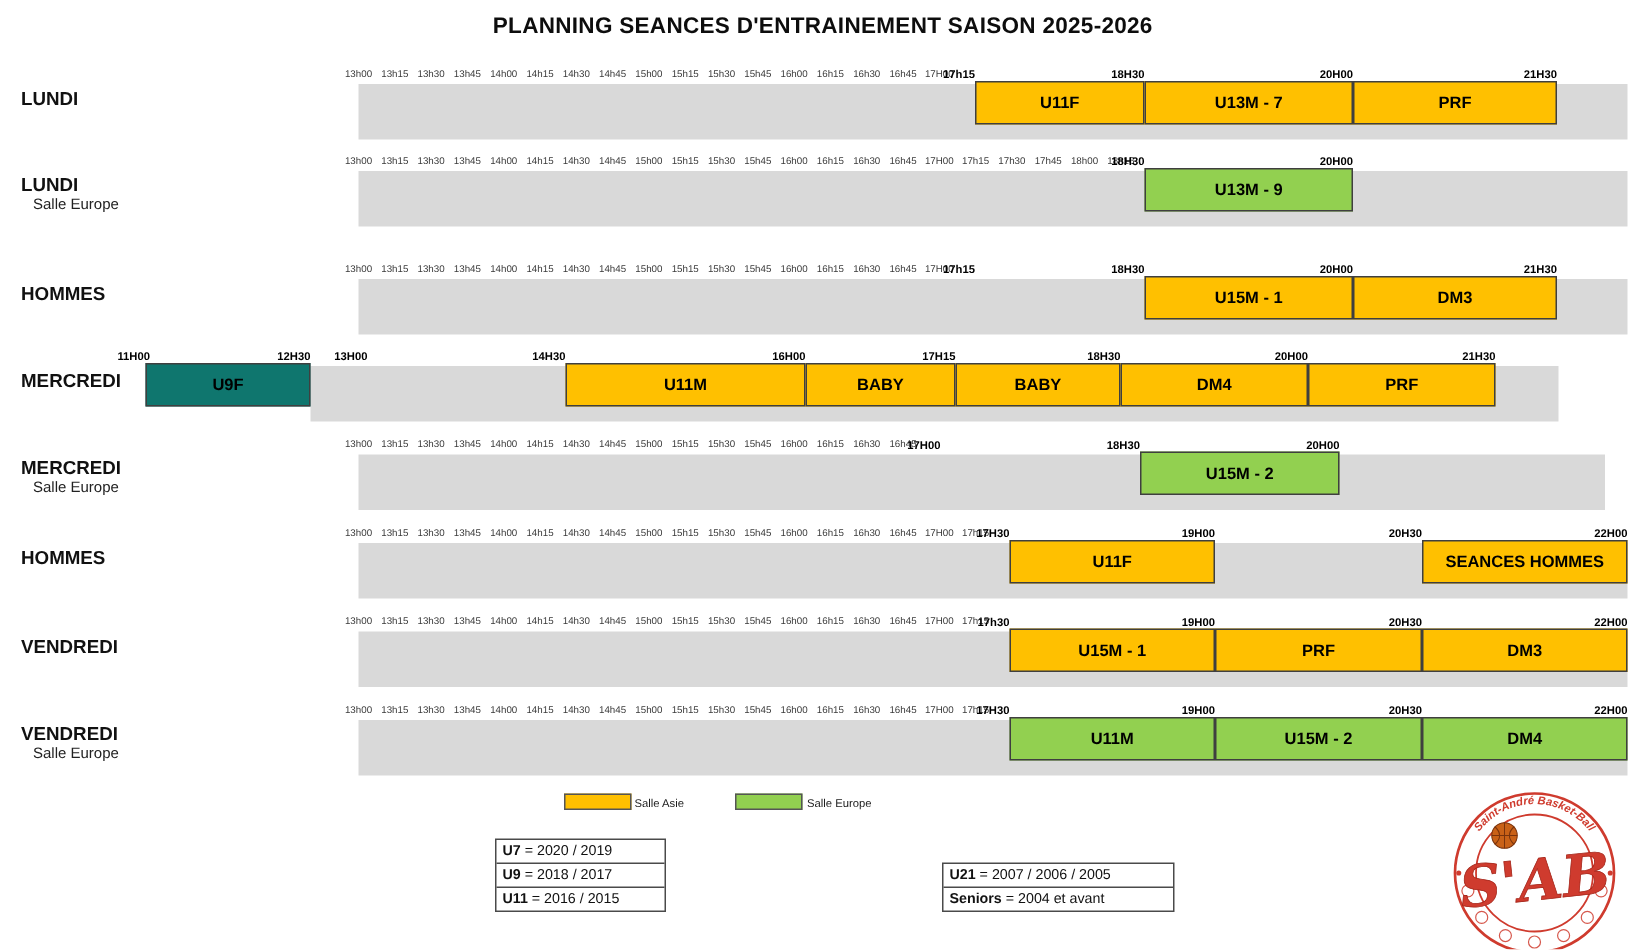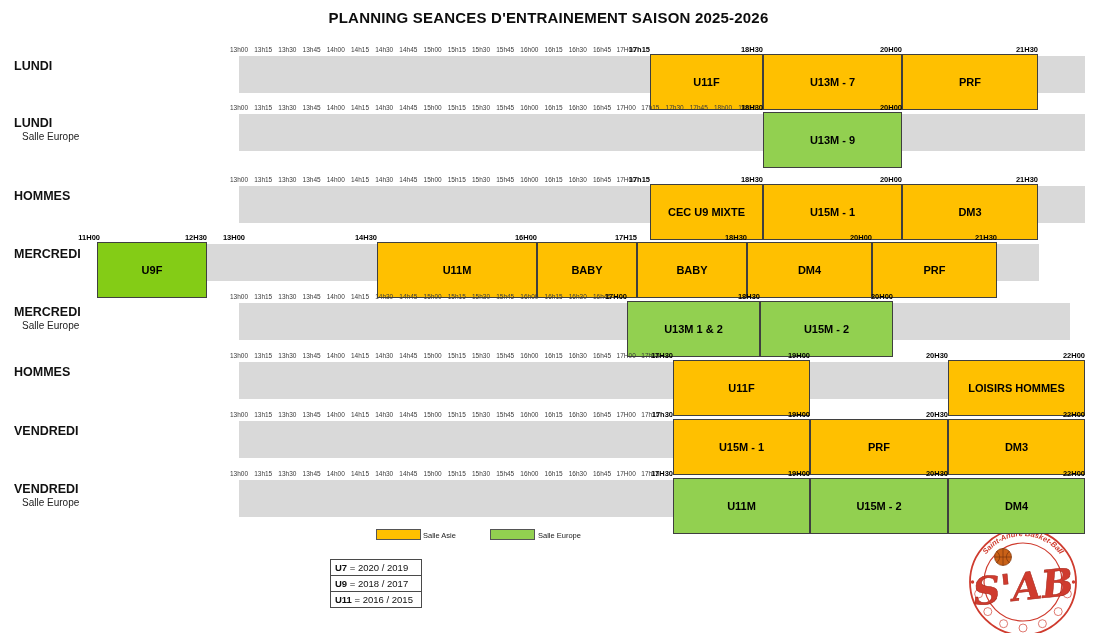--- a/index.html
+++ b/index.html
@@ -8,21 +8,21 @@
     font-family:"Liberation Sans", sans-serif; overflow:hidden; color:#111;
   }
   .title {
     position:absolute; top:9px; left:0; width:100%; text-align:center;
     font-size:15px; font-weight:bold; letter-spacing:0.2px; color:#0d0d0d;
   }
   .row-label { position:absolute; font-size:12.5px; font-weight:bold; white-space:nowrap; }
   .venue-label { position:absolute; font-size:10px; color:#222; white-space:nowrap; }
   .track { position:absolute; height:37px; }
   .block {
-    position:absolute; height:56px; border:1px solid #3F3F3F; box-sizing:border-box;
+    position:absolute; height:29px; border:1px solid #3F3F3F; box-sizing:border-box;
     display:flex; align-items:center; justify-content:center;
     font-size:11px; font-weight:bold; color:#000; text-align:center; white-space:nowrap;
   }
   .tick { position:absolute; font-size:6.5px; color:#3a3a3a; transform:translateX(-50%); white-space:nowrap; }
   .btime { position:absolute; font-size:7.5px; font-weight:bold; color:#000; transform:translateX(-100%); white-space:nowrap; }
   .legend-swatch { position:absolute; width:45px; height:11px; border:1px solid #555; box-sizing:border-box; }
   .legend-label { position:absolute; font-size:7.5px; color:#1a1a1a; white-space:nowrap; }
   .age-table { position:absolute; border:1px solid #4a4a4a; background:#fff; box-sizing:border-box; }
   .age-row { height:15px; line-height:15px; padding:0 4px; font-size:9.5px; border-top:1px solid #4a4a4a; white-space:nowrap; }
   .age-row:first-child { border-top:none; }
@@ -140,35 +140,34 @@
     <span class="tick" style="left: 505.2px; top: 176px;">15h45</span>
     <span class="tick" style="left: 529.4px; top: 176px;">16h00</span>
     <span class="tick" style="left: 553.6px; top: 176px;">16h15</span>
     <span class="tick" style="left: 577.8px; top: 176px;">16h30</span>
     <span class="tick" style="left: 602px; top: 176px;">16h45</span>
     <span class="tick" style="left: 626.2px; top: 176px;">17H00</span>
     <span class="btime" style="left: 650px; top: 175px;">17h15</span>
     <span class="btime" style="left: 763px; top: 175px;">18H30</span>
     <span class="btime" style="left: 902px; top: 175px;">20H00</span>
     <span class="btime" style="left: 1038px; top: 175px;">21H30</span>
-    <div class="block" style="left: 650px; width: 113px; top: 184px; background: rgb(255, 192, 0); border-color: rgb(63, 63, 63);">CEC U9 MIXTE</div>
     <div class="block" style="left: 763px; width: 139px; top: 184px; background: rgb(255, 192, 0); border-color: rgb(63, 63, 63);">U15M - 1</div>
     <div class="block" style="left: 902px; width: 136px; top: 184px; background: rgb(255, 192, 0); border-color: rgb(63, 63, 63);">DM3</div>
     <div class="row-label" style="left: 14px; top: 247px;">MERCREDI</div>
     <div class="track" style="left: 207px; width: 832px; top: 244px; background: rgb(217, 217, 217);"></div>
     <span class="btime" style="left: 100px; top: 233px;">11H00</span>
     <span class="btime" style="left: 207px; top: 233px;">12H30</span>
     <span class="btime" style="left: 245px; top: 233px;">13H00</span>
     <span class="btime" style="left: 377px; top: 233px;">14H30</span>
     <span class="btime" style="left: 537px; top: 233px;">16H00</span>
     <span class="btime" style="left: 637px; top: 233px;">17H15</span>
     <span class="btime" style="left: 747px; top: 233px;">18H30</span>
     <span class="btime" style="left: 872px; top: 233px;">20H00</span>
     <span class="btime" style="left: 997px; top: 233px;">21H30</span>
-    <div class="block" style="left: 97px; width: 110px; top: 242px; background: #84cc16; border-color: rgb(63, 63, 63);">U9F</div>
+    <div class="block" style="left: 97px; width: 110px; top: 242px; background: #0f766e; border-color: rgb(63, 63, 63);">U9F</div>
     <div class="block" style="left: 377px; width: 160px; top: 242px; background: rgb(255, 192, 0); border-color: rgb(63, 63, 63);">U11M</div>
     <div class="block" style="left: 537px; width: 100px; top: 242px; background: rgb(255, 192, 0); border-color: rgb(63, 63, 63);">BABY</div>
     <div class="block" style="left: 637px; width: 110px; top: 242px; background: rgb(255, 192, 0); border-color: rgb(63, 63, 63);">BABY</div>
     <div class="block" style="left: 747px; width: 125px; top: 242px; background: rgb(255, 192, 0); border-color: rgb(63, 63, 63);">DM4</div>
     <div class="block" style="left: 872px; width: 125px; top: 242px; background: rgb(255, 192, 0); border-color: rgb(63, 63, 63);">PRF</div>
     <div class="row-label" style="left: 14px; top: 305px;">MERCREDI</div>
     <div class="venue-label" style="left: 22px; top: 320px;">Salle Europe</div>
     <div class="track" style="left: 239px; width: 831px; top: 303px; background: rgb(217, 217, 217);"></div>
     <span class="tick" style="left: 239px; top: 293px;">13h00</span>
     <span class="tick" style="left: 263.2px; top: 293px;">13h15</span>
@@ -182,21 +181,20 @@
     <span class="tick" style="left: 456.8px; top: 293px;">15h15</span>
     <span class="tick" style="left: 481px; top: 293px;">15h30</span>
     <span class="tick" style="left: 505.2px; top: 293px;">15h45</span>
     <span class="tick" style="left: 529.4px; top: 293px;">16h00</span>
     <span class="tick" style="left: 553.6px; top: 293px;">16h15</span>
     <span class="tick" style="left: 577.8px; top: 293px;">16h30</span>
     <span class="tick" style="left: 602px; top: 293px;">16h45</span>
     <span class="btime" style="left: 627px; top: 292px;">17H00</span>
     <span class="btime" style="left: 760px; top: 292px;">18H30</span>
     <span class="btime" style="left: 893px; top: 292px;">20H00</span>
-    <div class="block" style="left: 627px; width: 133px; top: 301px; background: rgb(146, 208, 80); border-color: rgb(63, 63, 63);">U13M 1 &amp; 2</div>
     <div class="block" style="left: 760px; width: 133px; top: 301px; background: rgb(146, 208, 80); border-color: rgb(63, 63, 63);">U15M - 2</div>
     <div class="row-label" style="left: 14px; top: 365px;">HOMMES</div>
     <div class="track" style="left: 239px; width: 846px; top: 362px; background: rgb(217, 217, 217);"></div>
     <span class="tick" style="left: 239px; top: 352px;">13h00</span>
     <span class="tick" style="left: 263.2px; top: 352px;">13h15</span>
     <span class="tick" style="left: 287.4px; top: 352px;">13h30</span>
     <span class="tick" style="left: 311.6px; top: 352px;">13h45</span>
     <span class="tick" style="left: 335.8px; top: 352px;">14h00</span>
     <span class="tick" style="left: 360px; top: 352px;">14h15</span>
     <span class="tick" style="left: 384.2px; top: 352px;">14h30</span>
@@ -209,21 +207,21 @@
     <span class="tick" style="left: 553.6px; top: 352px;">16h15</span>
     <span class="tick" style="left: 577.8px; top: 352px;">16h30</span>
     <span class="tick" style="left: 602px; top: 352px;">16h45</span>
     <span class="tick" style="left: 626.2px; top: 352px;">17H00</span>
     <span class="tick" style="left: 650.4px; top: 352px;">17h15</span>
     <span class="btime" style="left: 673px; top: 351px;">17H30</span>
     <span class="btime" style="left: 810px; top: 351px;">19H00</span>
     <span class="btime" style="left: 948px; top: 351px;">20H30</span>
     <span class="btime" style="left: 1085px; top: 351px;">22H00</span>
     <div class="block" style="left: 673px; width: 137px; top: 360px; background: rgb(255, 192, 0); border-color: rgb(63, 63, 63);">U11F</div>
-    <div class="block" style="left: 948px; width: 137px; top: 360px; background: rgb(255, 192, 0); border-color: rgb(63, 63, 63);">LOISIRS HOMMES</div>
+    <div class="block" style="left: 948px; width: 137px; top: 360px; background: rgb(255, 192, 0); border-color: rgb(63, 63, 63);">SEANCES HOMMES</div>
     <div class="row-label" style="left: 14px; top: 424px;">VENDREDI</div>
     <div class="track" style="left: 239px; width: 846px; top: 421px; background: rgb(217, 217, 217);"></div>
     <span class="tick" style="left: 239px; top: 411px;">13h00</span>
     <span class="tick" style="left: 263.2px; top: 411px;">13h15</span>
     <span class="tick" style="left: 287.4px; top: 411px;">13h30</span>
     <span class="tick" style="left: 311.6px; top: 411px;">13h45</span>
     <span class="tick" style="left: 335.8px; top: 411px;">14h00</span>
     <span class="tick" style="left: 360px; top: 411px;">14h15</span>
     <span class="tick" style="left: 384.2px; top: 411px;">14h30</span>
     <span class="tick" style="left: 408.4px; top: 411px;">14h45</span>
@@ -265,18 +263,22 @@
     <span class="tick" style="left: 602px; top: 470px;">16h45</span>
     <span class="tick" style="left: 626.2px; top: 470px;">17H00</span>
     <span class="tick" style="left: 650.4px; top: 470px;">17h15</span>
     <span class="btime" style="left: 673px; top: 469px;">17H30</span>
     <span class="btime" style="left: 810px; top: 469px;">19H00</span>
     <span class="btime" style="left: 948px; top: 469px;">20H30</span>
     <span class="btime" style="left: 1085px; top: 469px;">22H00</span>
     <div class="block" style="left: 673px; width: 137px; top: 478px; background: rgb(146, 208, 80); border-color: rgb(63, 63, 63);">U11M</div>
     <div class="block" style="left: 810px; width: 138px; top: 478px; background: rgb(146, 208, 80); border-color: rgb(63, 63, 63);">U15M - 2</div>
     <div class="block" style="left: 948px; width: 137px; top: 478px; background: rgb(146, 208, 80); border-color: rgb(63, 63, 63);">DM4</div>
-    <div class="age-table" style="left: 330px; top: 559px; width: 92px;">
+    <div class="age-table" style="left: 330px; top: 559px; width: 114px;">
       <div class="age-row"><span class="age-code">U7</span> = 2020 / 2019</div>
       <div class="age-row"><span class="age-code">U9</span> = 2018 / 2017</div>
       <div class="age-row"><span class="age-code">U11</span> = 2016 / 2015</div>
     </div>
+    <div class="age-table" style="left: 628px; top: 575px; width: 155px;">
+      <div class="age-row"><span class="age-code">U21</span> = 2007 / 2006 / 2005</div>
+      <div class="age-row"><span class="age-code">Seniors</span> = 2004 et avant</div>
+    </div>
   </div>
 
 </body></html>

